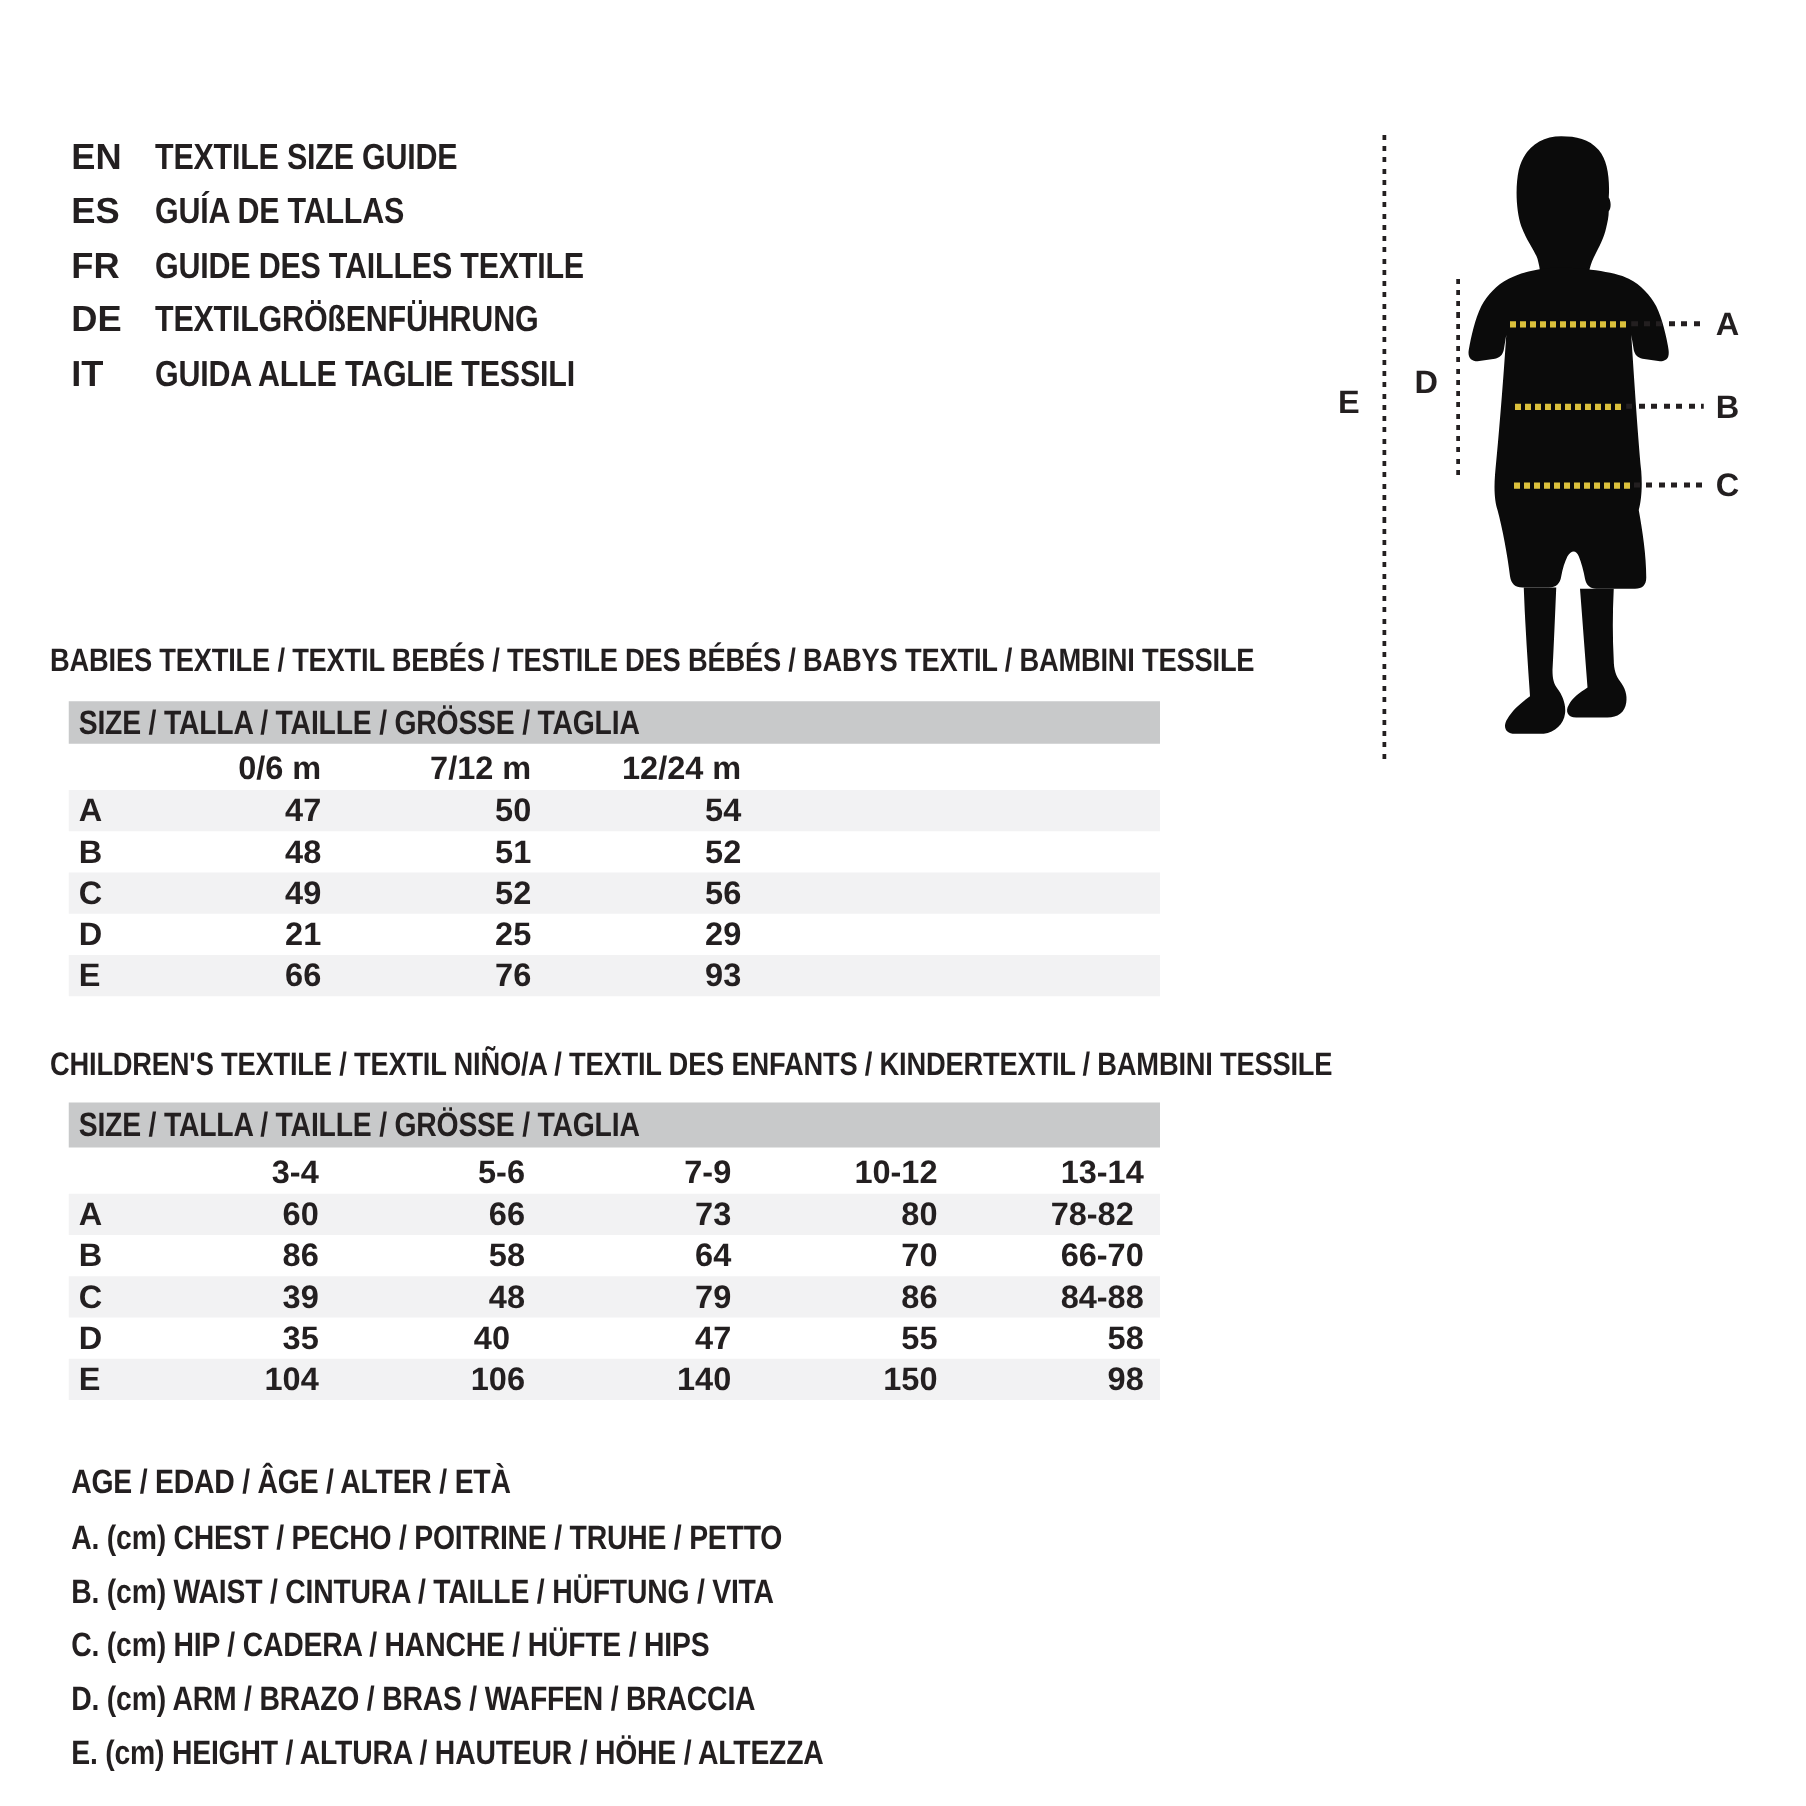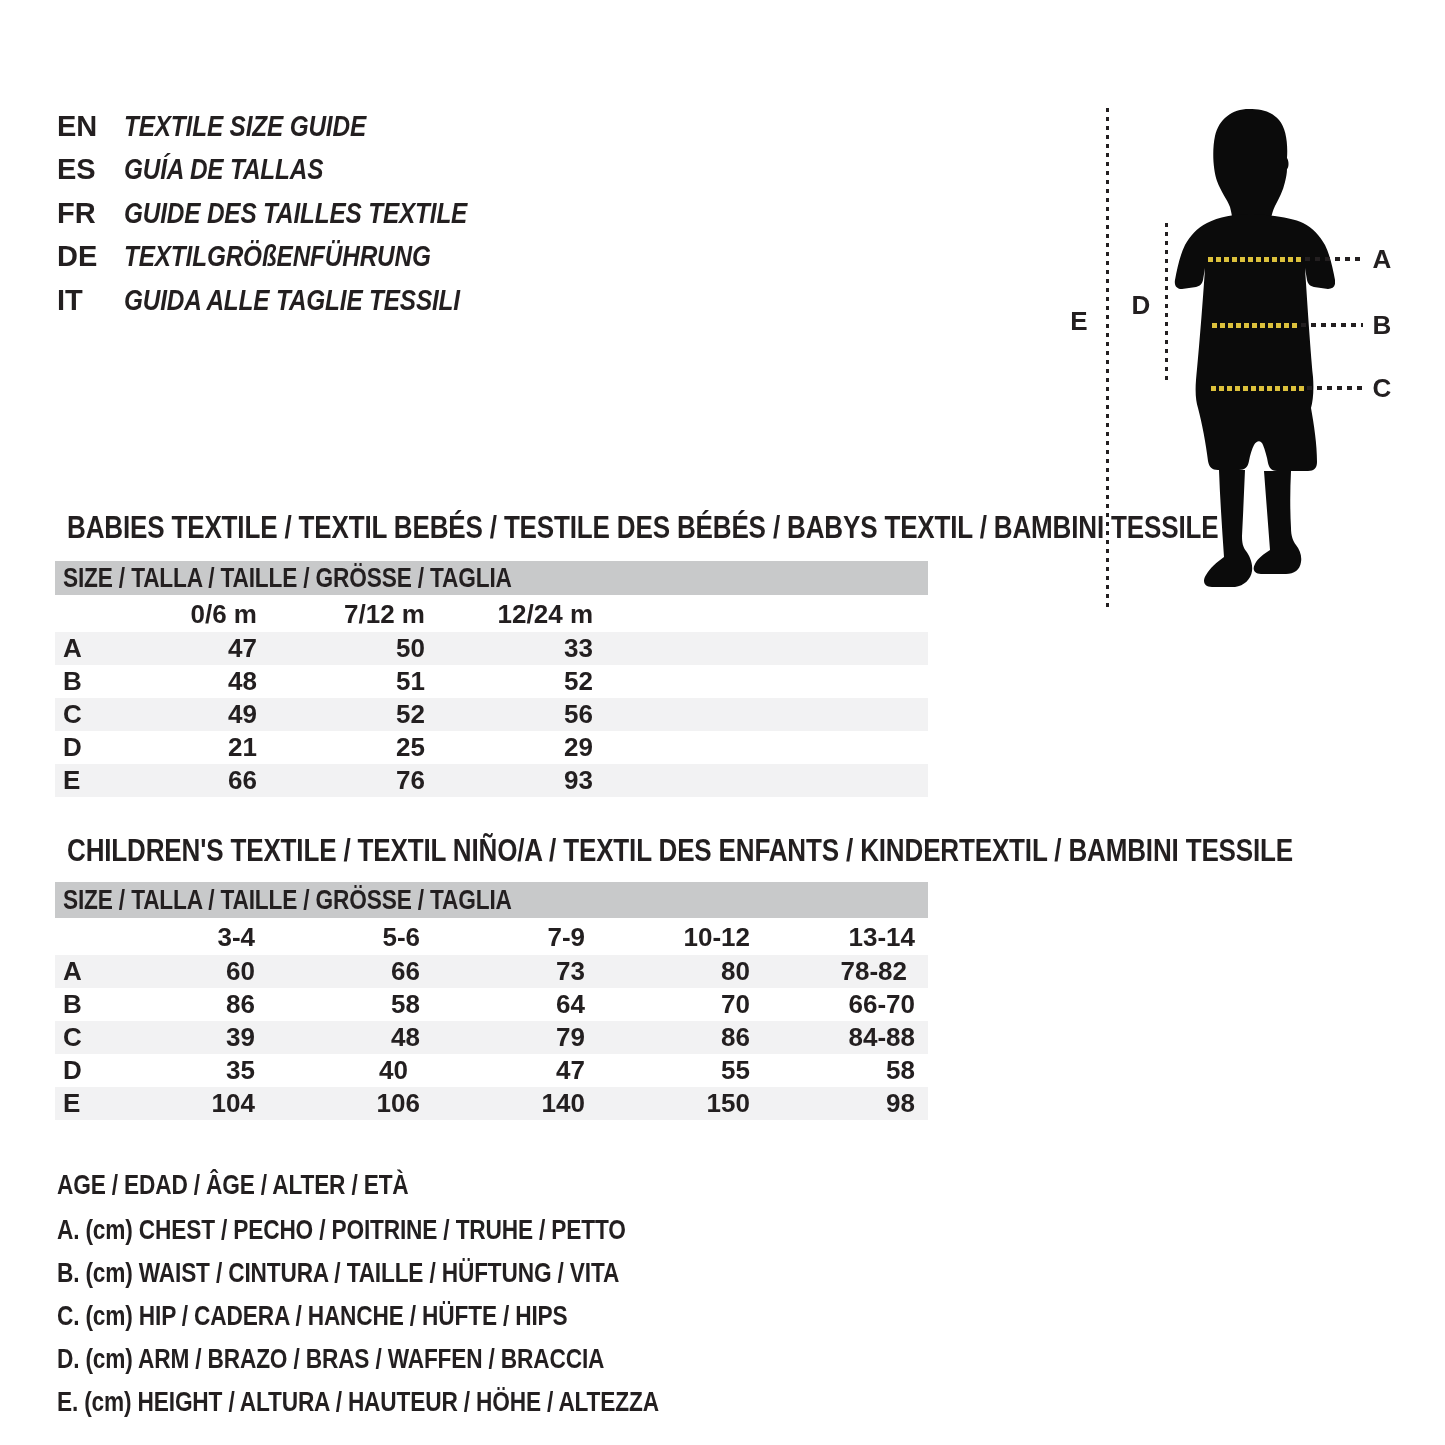--- a/index.html
+++ b/index.html
@@ -10,35 +10,35 @@
     font-weight:700;
     color:var(--text,#231f20);
   }
   .canvas { position:relative; width:1445px; height:1445px; background:#ffffff; overflow:hidden;margin-top:30px; }
 
   .cond { display:inline-block; transform:scaleX(0.84); transform-origin:0 50%; white-space:nowrap; letter-spacing:-0.2px; }
 
   
   .lang-row { position:absolute; left:57px; height:36px; line-height:36px; font-size:29px; }
   .lang-code { position:absolute; left:0; top:0; }
-  .lang-title { position:absolute; left:67px; top:0;font-style:italic; }
+  .lang-title { position:absolute; left:67px; top:0; }
 
   
   .vdots { position:absolute; width:3px;
     background:repeating-linear-gradient(180deg,var(--text,#231f20) 0 4px,transparent 4px 9px); }
   .ydash { position:absolute; height:5px;
     background:repeating-linear-gradient(90deg,var(--accent_yellow,#dcc13c) 0 5px,transparent 5px 8px); }
   .hdots { position:absolute; height:4px;
     background:repeating-linear-gradient(90deg,var(--text,#231f20) 0 5px,transparent 5px 10px); }
   .fig-label { position:absolute; width:30px; text-align:center; font-size:26px; height:30px; line-height:30px; }
   .sil { position:absolute; left:1170px; top:70px; width:165px; height:500px; }
   .sil path { fill:var(--silhouette,#0b0b0b); }
 
   
-  .sec-title { position:absolute; left:67px; height:30px; line-height:30px; font-size:31px;text-decoration:underline; }
+  .sec-title { position:absolute; left:40px; height:30px; line-height:30px; font-size:26px;text-decoration:underline; }
   .sizebar { position:absolute; left:55px; width:873px; background:var(--bar_gray,#c8c9ca);
     font-size:27px; display:flex; align-items:center; padding-left:8px; }
   .trow { position:absolute; left:55px; width:873px; height:33px; line-height:33px; font-size:26px; }
   .trow.alt { background:var(--row_gray,#f2f2f3); }
   .trow.thead { height:35px; line-height:35px; background:transparent; }
   .rlabel { position:absolute; left:8px; top:0; }
   .cell { position:absolute; top:0; width:160px; text-align:right; }
 
   
   .legend-line { position:absolute; left:57px; height:32px; line-height:32px; font-size:27px; }
@@ -107,21 +107,21 @@
     </div>
     <div class="trow thead" style="top:567px">
       <span class="cell" style="left:42px">0/6 m</span>
       <span class="cell" style="left:210px">7/12 m</span>
       <span class="cell" style="left:378px">12/24 m</span>
     </div>
     <div class="trow alt" style="top:602px">
       <span class="rlabel">A</span>
       <span class="cell" style="left:42px">47</span>
       <span class="cell" style="left:210px">50</span>
-      <span class="cell" style="left:378px">33</span>
+      <span class="cell" style="left:378px">54</span>
     </div>
     <div class="trow" style="top:635px">
       <span class="rlabel">B</span>
       <span class="cell" style="left:42px">48</span>
       <span class="cell" style="left:210px">51</span>
       <span class="cell" style="left:378px">52</span>
     </div>
     <div class="trow alt" style="top:668px">
       <span class="rlabel">C</span>
       <span class="cell" style="left:42px">49</span>

